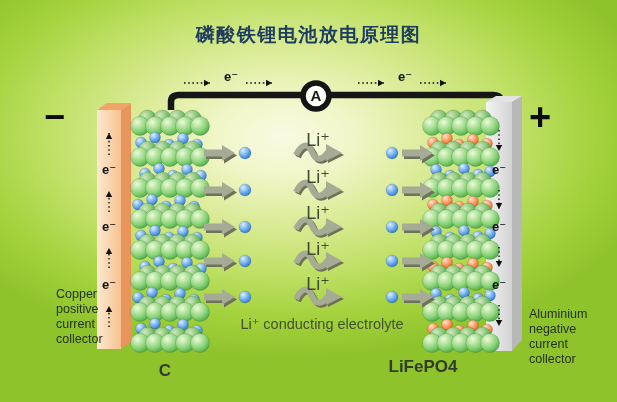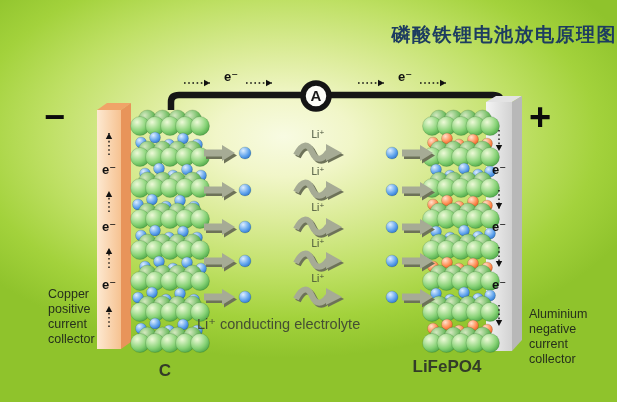--- a/index.html
+++ b/index.html
@@ -5,39 +5,39 @@
   html,body{margin:0;padding:0;}
   #stage{
     position:relative;width:617px;height:402px;overflow:hidden;
     font-family:"Liberation Sans","DejaVu Sans",sans-serif;
     background:
       radial-gradient(ellipse 62% 55% at 46% 34%,
         #f8fbe2 0%, #f1f6c8 18%, #dcEc9a 38%, #bfe065 62%, #a3d23c 82%, #8fc32c 100%);
   }
   .abs{position:absolute;}
   #title{
-    left:0;top:22px;width:617px;text-align:right;
+    left:0;top:22px;width:617px;text-align:center;
     font-size:19px;font-weight:600;letter-spacing:1.5px;color:#1d3c60;
   }
   .elabel{
     width:26px;text-align:center;font-size:13px;font-weight:bold;color:#101010;
   }
   .ionlabel{
-    width:44px;text-align:center;font-size:10px;color:#3f4a33;
+    width:44px;text-align:center;font-size:18px;color:#3f4a33;
   }
   .terminal{font-weight:900;color:#0b0b0b;line-height:1;}
   #terminal-minus{left:44px;top:99px;font-size:36px;}
   #terminal-plus{left:529px;top:98px;font-size:38px;}
   #ammeter-label{left:303px;top:87px;width:26px;text-align:center;
     font-size:15px;font-weight:bold;color:#1a1a1a;}
   .caption{font-size:12.5px;line-height:15px;color:#26301c;}
   .electrode-label{font-size:17px;font-weight:bold;color:#333c28;text-align:center;}
   #c-label{left:140px;top:361px;width:50px;}
-  #lifepo4-label{left:403px;top:357px;width:88px;}
-  #electrolyte-caption{left:197px;top:316px;width:250px;text-align:left;
+  #lifepo4-label{left:379px;top:357px;width:88px;}
+  #electrolyte-caption{left:197px;top:316px;width:250px;text-align:center;
     font-size:14.5px;color:#454f33;}
   svg{display:block;}
 </style>
 </head>
 <body>
 
 <div id="stage">
 
   <svg id="scene" class="abs" style="left:0;top:0" width="617" height="402" viewBox="0 0 617 402">
       <defs>
@@ -429,21 +429,21 @@
   <div class="abs elabel" style="left:486px;top:277px">e⁻</div>
 
   <div class="abs ionlabel" style="left:296px;top:129px">Li⁺</div>
   <div class="abs ionlabel" style="left:296px;top:166px">Li⁺</div>
   <div class="abs ionlabel" style="left:296px;top:202px">Li⁺</div>
   <div class="abs ionlabel" style="left:296px;top:238px">Li⁺</div>
   <div class="abs ionlabel" style="left:296px;top:273px">Li⁺</div>
 
   <div id="electrolyte-caption" class="abs">Li⁺ conducting electrolyte</div>
 
-  <div class="abs caption" style="left:48px;top:287px">
+  <div class="abs caption" style="left:56px;top:287px">
     <div>Copper</div>
     <div>positive</div>
     <div>current</div>
     <div>collector</div>
   </div>
 
   <div class="abs caption" style="left:529px;top:307px">
     <div>Aluminium</div>
     <div>negative</div>
     <div>current</div>

